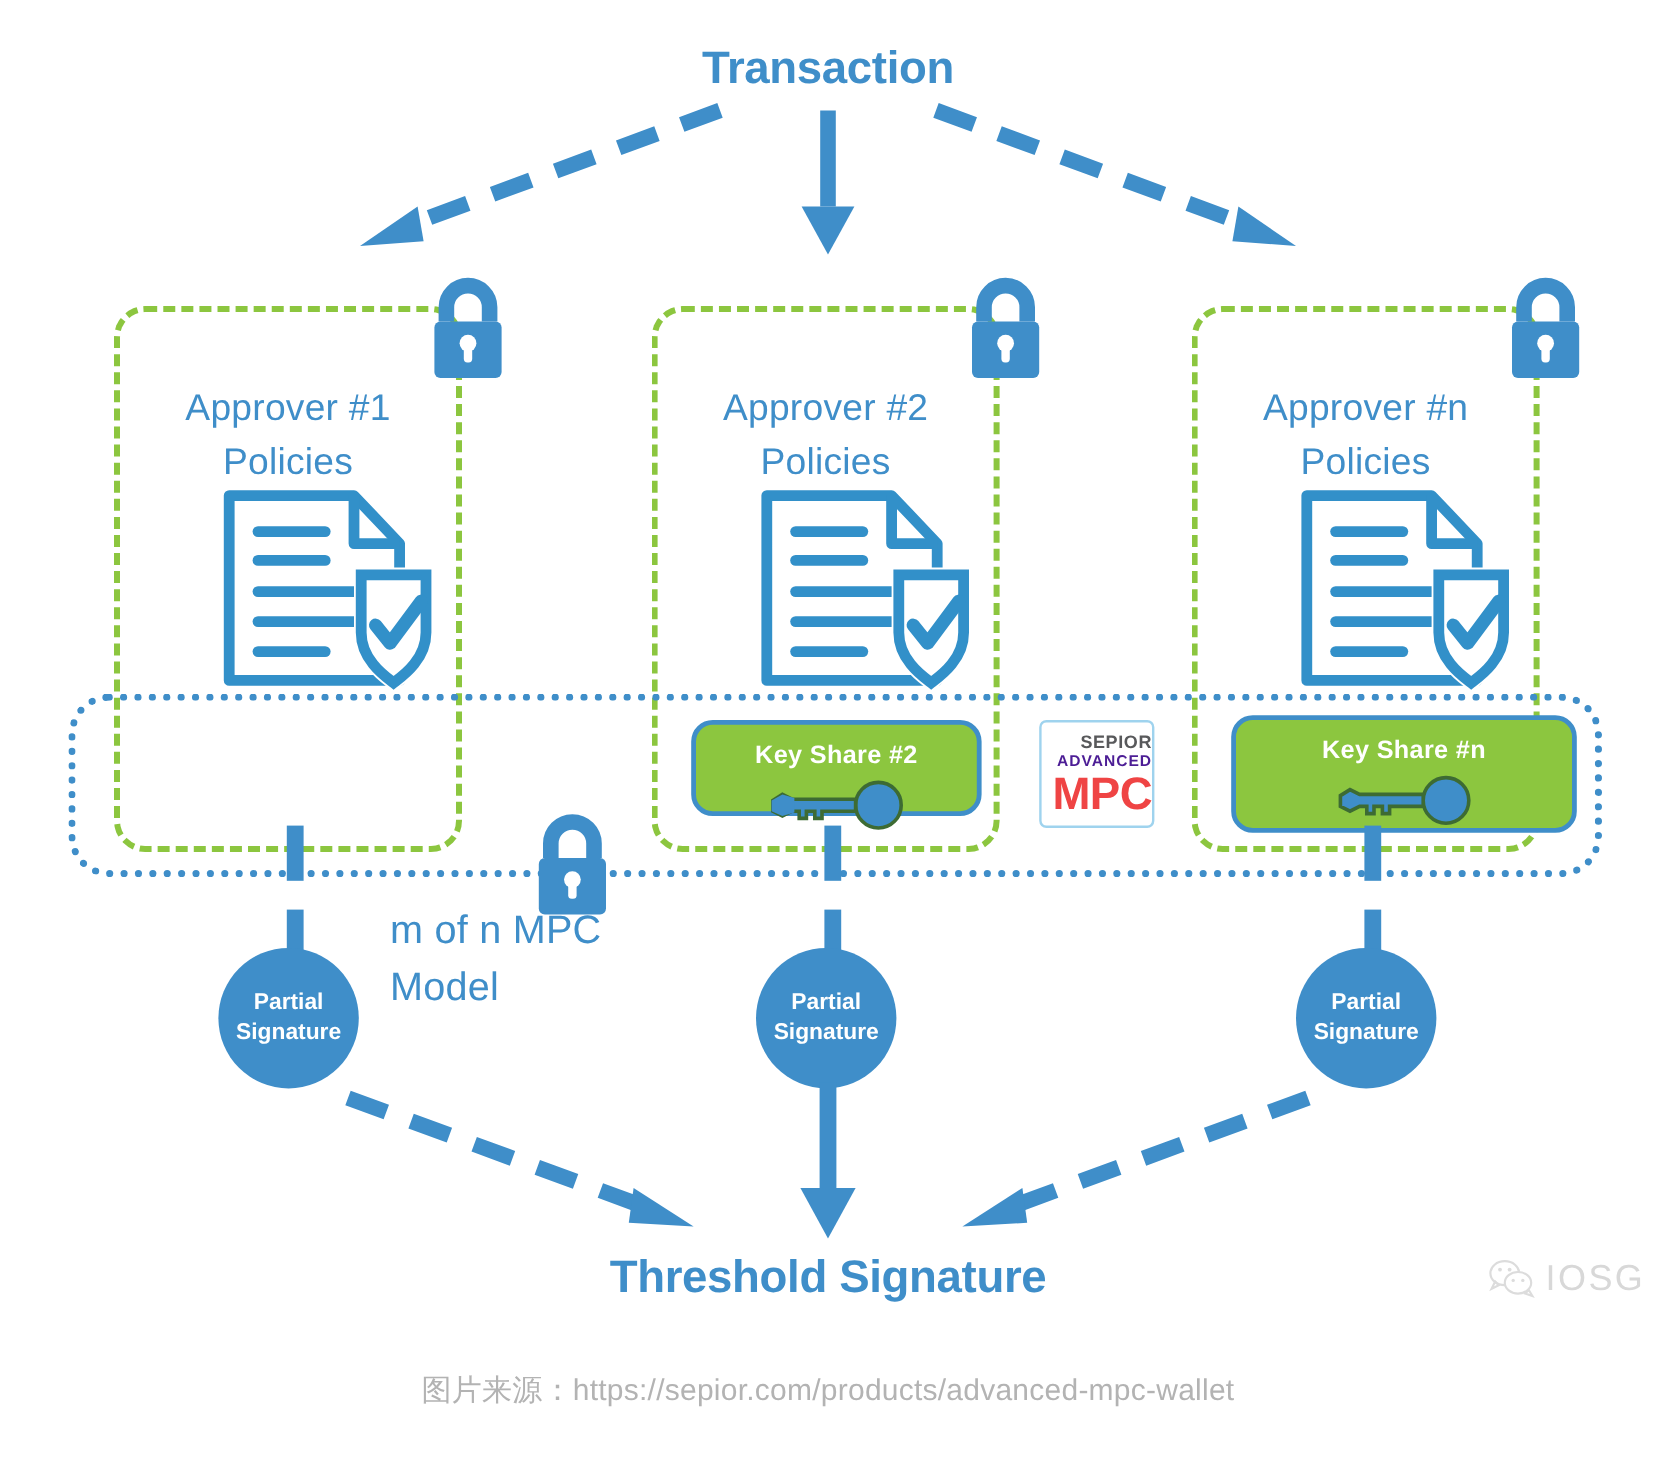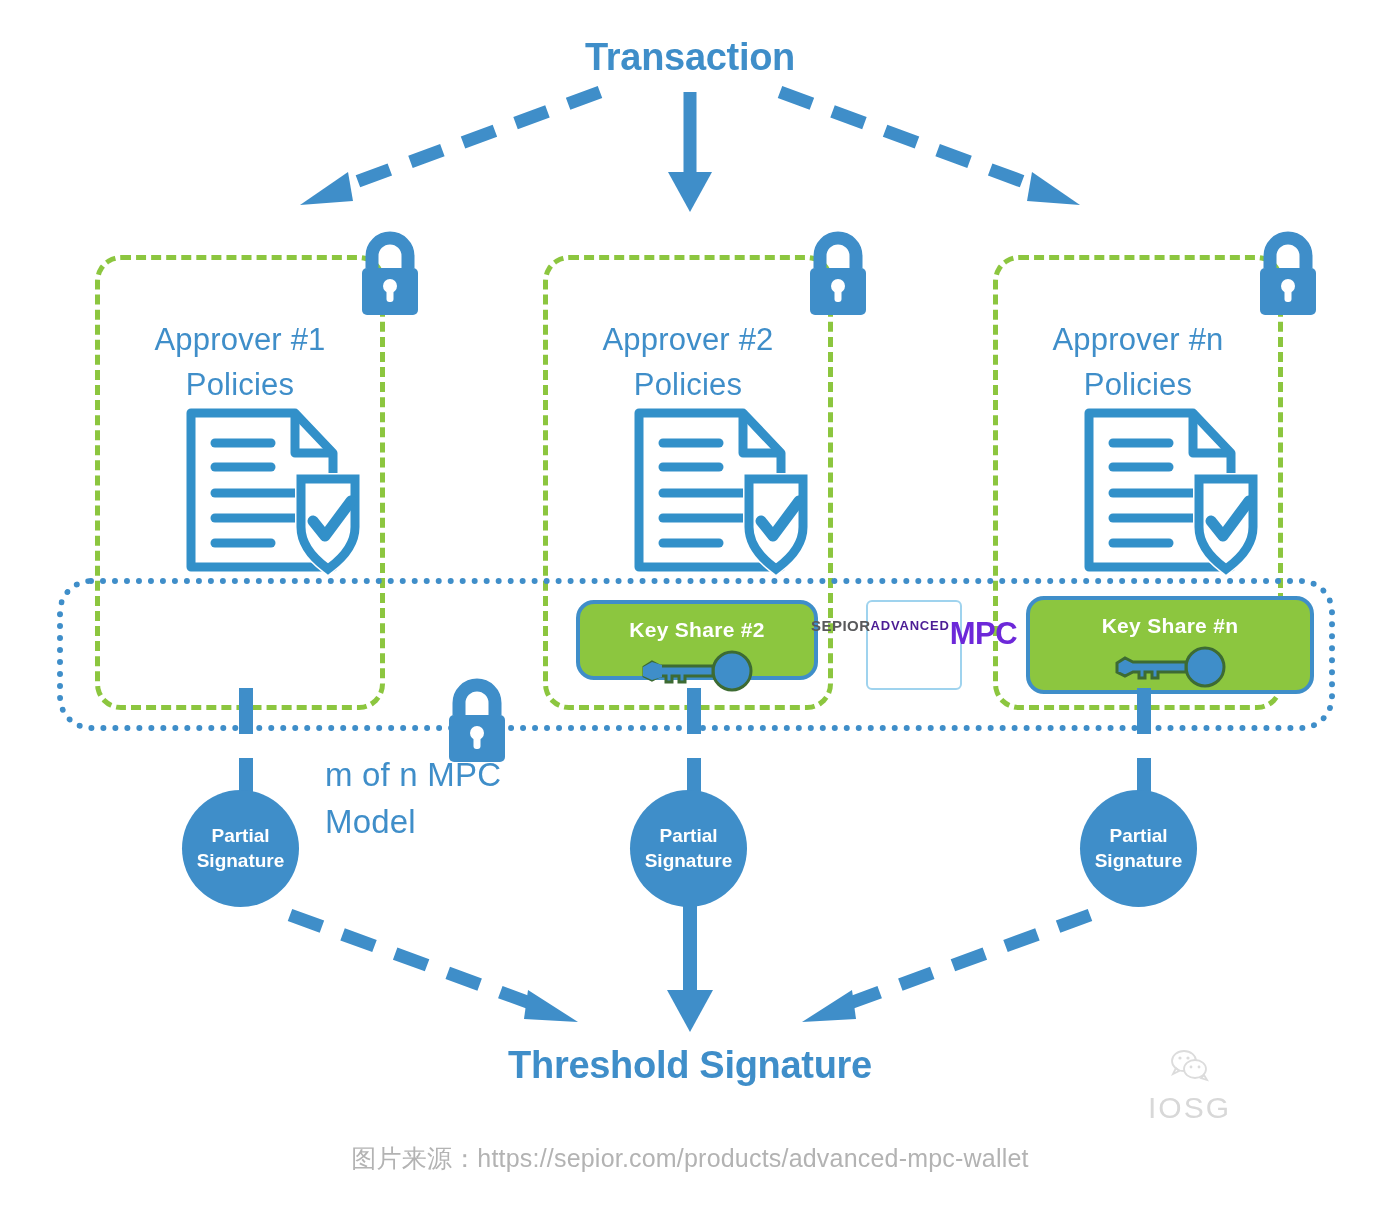--- a/index.html
+++ b/index.html
@@ -118,43 +118,43 @@
     letter-spacing: 0.2px;
   }
 
   
   .sepior-logo {
     border: 2px solid #9fd3ee;
     border-radius: 6px;
     background: #ffffff;
     box-sizing: border-box;
     display: flex;
-    flex-direction: row;
-    align-items: flex-start;
+    flex-direction: column;
+    align-items: flex-end;
     justify-content: center;
-    padding-top: 16px;
+    padding-top: 2px;
   }
   .sepior-top {
     font-size: 15px;
     font-weight: bold;
     color: #58595b;
     letter-spacing: 0.5px;
     line-height: 1;
   }
   .sepior-mid {
     font-size: 13px;
     font-weight: bold;
     color: #4c1d95;
     letter-spacing: 0.8px;
     line-height: 1.25;
   }
   .sepior-bot {
-    font-size: 31px;
-    font-weight: bold;
-    color: #6d28d9;
+    font-size: 38px;
+    font-weight: bold;
+    color: #ef4444;
     letter-spacing: -0.5px;
     line-height: 1;
   }
 
   
   .caption {
     left: 0; top: 1142px; width: 1380px;
     text-align: center;
     color: #b3b3b3;
     font-size: 25px;
@@ -369,21 +369,21 @@
     </g>
 
     <g>
       <line x1="1090" y1="55" x2="850" y2="143" stroke="#3f8ec9" stroke-width="13" stroke-dasharray="34 22" stroke-linecap="butt"></line>
       <polygon points="802,162 852,130 856,159" fill="#3f8ec9"></polygon>
     </g>
   </svg>
 
   <div class="abs title-threshold">Threshold Signature</div>
 
-  <div class="abs iosg" style="left:1148px; top:1049px;flex-direction:column;">
+  <div class="abs iosg" style="left:1240px; top:1049px;">
     <svg width="40" height="34" viewBox="0 0 40 34">
       <ellipse cx="14" cy="12" rx="12" ry="10" fill="none" stroke="#dcdcdc" stroke-width="1.8"></ellipse>
       <path d="M6 19 L3 25 L9 22 Z" fill="none" stroke="#dcdcdc" stroke-width="1.8"></path>
       <circle cx="10" cy="9" r="1.6" fill="#dcdcdc"></circle>
       <circle cx="18" cy="9" r="1.6" fill="#dcdcdc"></circle>
       <ellipse cx="25" cy="20" rx="11" ry="9" fill="#ffffff" stroke="#dcdcdc" stroke-width="1.8"></ellipse>
       <path d="M34 26 L37 31 L31 29 Z" fill="none" stroke="#dcdcdc" stroke-width="1.8"></path>
       <circle cx="21" cy="18" r="1.4" fill="#dcdcdc"></circle>
       <circle cx="29" cy="18" r="1.4" fill="#dcdcdc"></circle>
     </svg>

